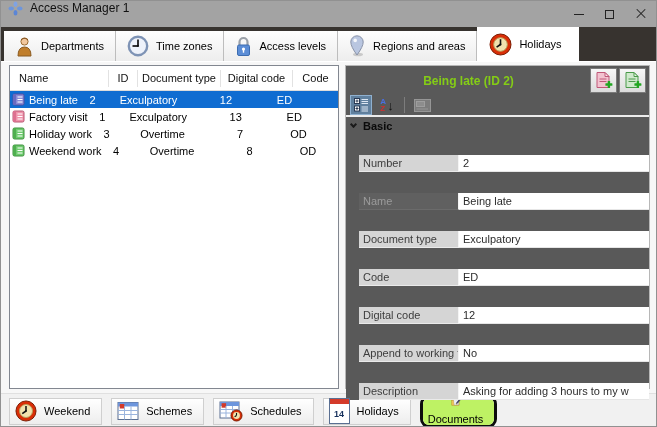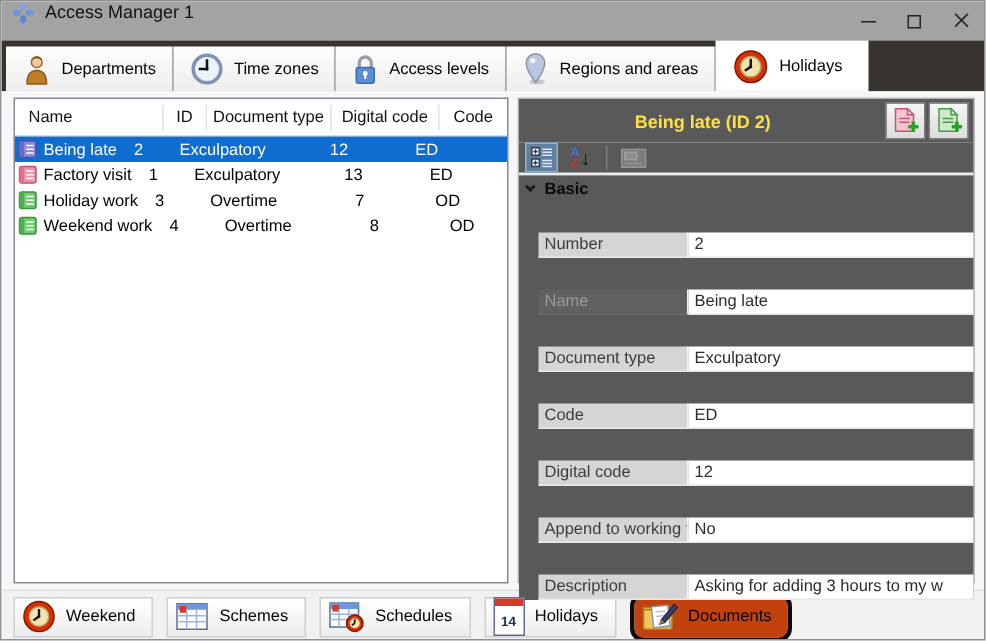--- a/index.html
+++ b/index.html
@@ -41,21 +41,21 @@
   .c-id { width:29px; } .c-doct { width:83px; } .c-dig { width:72px; } .c-code { width:45px; }
   .lrow { display:flex; height:17px; align-items:center; }
   .lrow .cell { display:flex; align-items:center; justify-content:center; height:100%; }
   .lrow .cell.c-name { justify-content:flex-start; padding-left:2px; }
   .lrow.selected { background:#0f6cd1; color:#fff; }
   .doc-ic { width:13px; height:13px; margin-right:4px; flex:none; }
   
   .detail { position:absolute; left:344px; top:3px; width:305px; bottom:4px;
             background:#fbfbfb; border:1px solid #b7b7b7; display:flex; flex-direction:column; }
   .dheader { height:30px; background:#595959; display:flex; align-items:center; padding:2px 3px; }
-  .dtitle { flex:1; text-align:center; color:#fde047; font-weight:bold; font-size:12px; }
+  .dtitle { flex:1; text-align:center; color:#84cc16; font-weight:bold; font-size:12px; }
   .dbtn { width:27px; height:25px; background:linear-gradient(#f6f6f6,#dcdcdc); border:1px solid #7a7a7a;
           display:flex; align-items:center; justify-content:center; margin-left:2px; }
   .dtoolbar { height:25px; background:#595959; display:flex; align-items:center; gap:4px;
               padding-left:4px; border-bottom:2px solid #ececec; }
   .tbtn { width:22px; height:20px; display:flex; align-items:center; justify-content:center; }
   .tbtn.sel { background:#60809e; border:1px solid #8fb0cf; }
   .tbtn.disabled { opacity:.55; }
   .tsep { width:1px; height:16px; background:#7d7d7d; margin:0 2px; }
   .az { display:flex; align-items:center; }
   .az .col { display:flex; flex-direction:column; line-height:7px; font-size:8px; font-weight:bold; }
@@ -74,21 +74,21 @@
   .pvalue { flex:1; background:#fff; color:#2c2c2c; padding-left:4px; display:flex; align-items:center;
             border-bottom:1px solid #e6e6e6; white-space:nowrap; overflow:hidden; }
   .prow.selected .plabel { background:#606060; color:#9b9b9b; border-bottom-color:#6b6b6b; }
   .dfiller { flex:1; background:#fbfbfb; }
   
   .bottombar { height:35px; background:#f1f1f1; border-top:1px solid #e0e0e0;
                display:flex; align-items:center; padding-left:8px; gap:9px; }
   .btab { height:27px; background:linear-gradient(#ffffff,#ededed); border:1px solid #cfcfcf;
           display:flex; align-items:center; gap:7px; padding:0 11px 0 5px; }
   .btab-wrap { border:3px solid #0d0d0d; border-radius:9px; background:#fff; }
-  .btab-wrap .btab { border:none; background:#c2410c; border-radius:6px; }
+  .btab-wrap .btab { border:none; background:#bef264; border-radius:6px;flex-direction:column; }
   .cal { position:relative; width:21px; height:26px; background:#fff; border:1px solid #5a6f92; }
   .cal .band { position:absolute; left:0; top:0; right:0; height:5px; background:#d43a2a; }
   .cal .num { position:absolute; left:0; right:0; top:5px; bottom:0; display:flex; align-items:center;
               justify-content:center; font-size:9px; font-weight:bold; color:#16305c; }
 </style>
 </head>
 <body>
 
 <div class="titlebar">
   <svg class="app-icon" viewBox="0 0 16 16">

